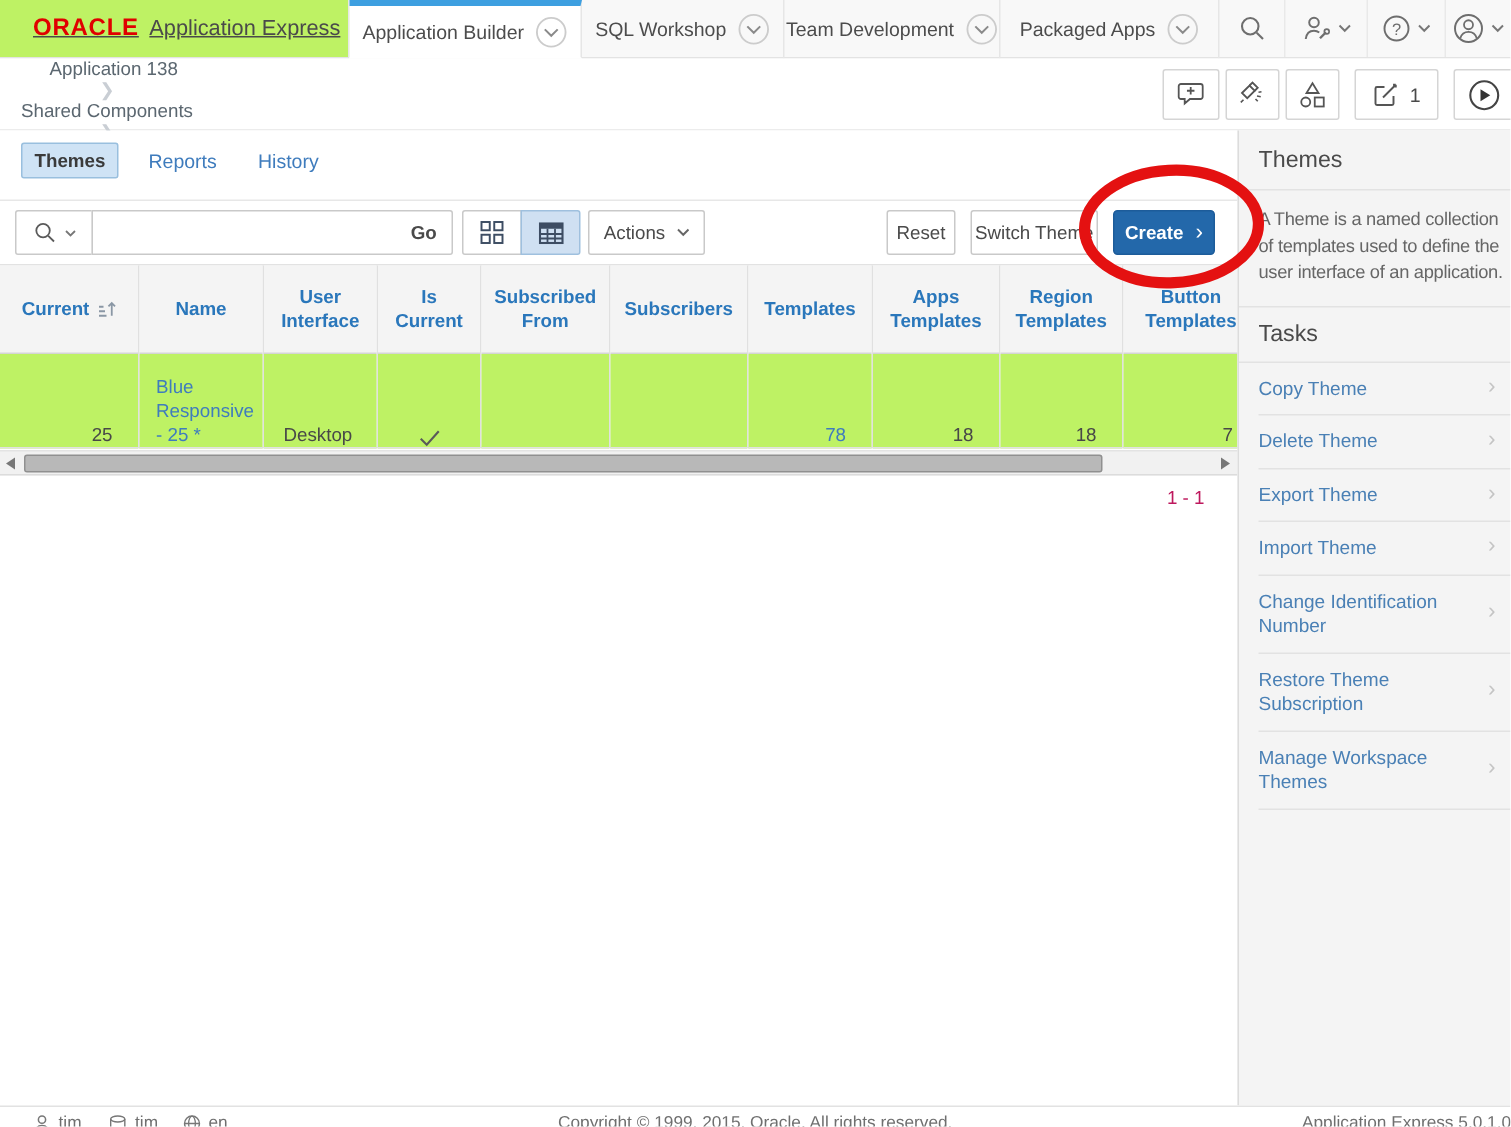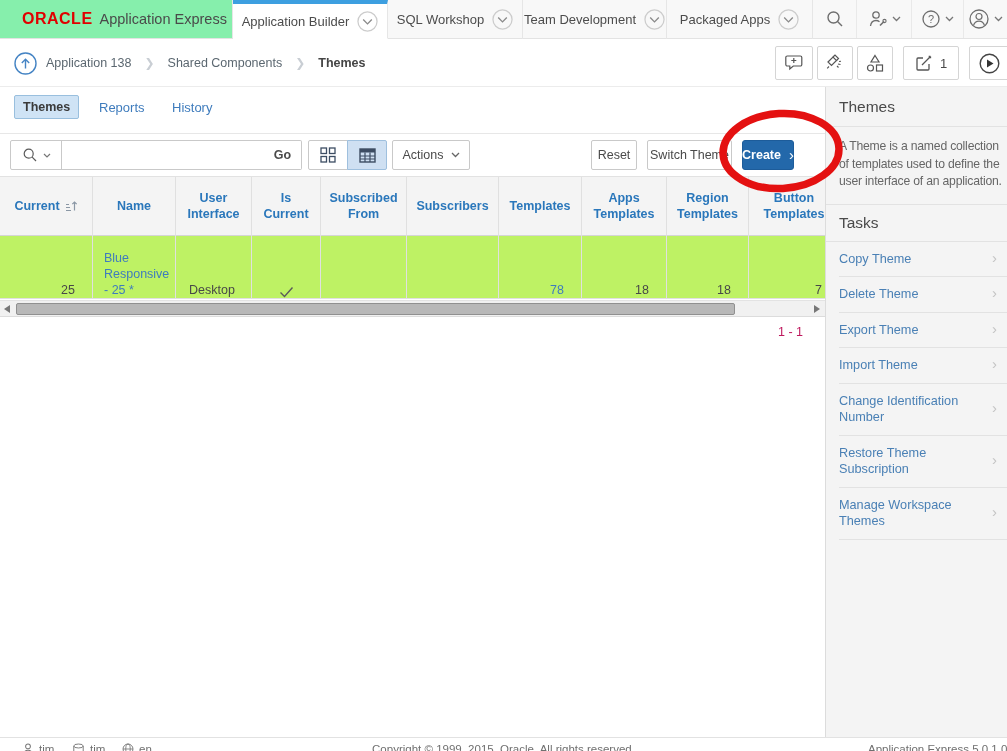--- a/index.html
+++ b/index.html
@@ -1,33 +1,33 @@
 <!DOCTYPE html>
 <html><head>
 <meta charset="utf-8">
 <style>
 * { margin:0; padding:0; box-sizing:border-box; }
 html,body { width:1007px; height:751px; overflow:hidden; }
 body { font-family:"Liberation Sans",sans-serif; background:#fff; position:relative; color:#4a4a4a; }
 
 
 .topbar { position:absolute; left:0; top:0; width:1007px; height:39px; background:#f8f8f8; border-bottom:1px solid #e3e3e3; display:flex; }
-.logo { width:233px; height:38px; background:#86efac; border-right:1px solid #e6e6e6; display:flex; align-items:center; padding-left:22px; flex:none; }
+.logo { width:233px; height:38px; background:#bef264; border-right:1px solid #e6e6e6; display:flex; align-items:center; padding-left:22px; flex:none;text-decoration:underline; }
 .logo .brand { color:#e00000; font-weight:bold; font-size:16px; letter-spacing:0.5px; }
 .logo .prod { color:#4a4a4a; font-size:14.5px; margin-left:7px; }
 .top-tab { height:39px; display:flex; align-items:center; justify-content:center; font-size:13px; color:#4c4c4c; border-right:1px solid #e6e6e6; gap:8px; flex:none; }
 .top-tab.active { background:#fff; border-top:4px solid #3d9fe0; height:39px; margin-bottom:-1px; border-bottom:1px solid #fff; }
 .chev-circle { width:21px; height:21px; }
 .top-icons { flex:1; display:flex; align-items:stretch; }
 .top-icon-item { display:flex; align-items:center; justify-content:center; gap:4px; border-right:1px solid #e9e9e9; }
 .top-icon-item:last-child { border-right:none; }
 
 
 .crumb-bar { position:absolute; left:0; top:39px; width:1007px; height:48px; background:#fff; border-bottom:1px solid #ececec; }
-.crumbs { position:absolute; left:14px; top:0; height:48px; display:flex; align-items:center; font-size:12.5px; color:#5b6770; }
+.crumbs { position:absolute; left:14px; top:0; height:48px; display:flex; align-items:center; font-size:12.5px; color:#5b6770;flex-direction:column; }
 .crumbs .sep { color:#c9ced4; margin:0 13px; font-size:12px; }
 .crumbs .last { font-weight:bold; color:#454545; }
 .crumbs .crumb-label { margin-left:9px; }
 .crumb-btns { position:absolute; left:775px; top:46px; display:flex; z-index:5; }
 .cbtn { height:34px; border:1px solid #d5d5d5; border-radius:2px; background:#fff; display:flex; align-items:center; justify-content:center; }
 .cbtn + .cbtn { margin-left:4px; }
 
 
 .main { position:absolute; left:0; top:87px; width:825px; height:650px; background:#fff; overflow:hidden; }
 .sidebar { position:absolute; left:825px; top:87px; width:182px; height:650px; background:#f4f4f4; border-left:1px solid #dcdcdc; }
@@ -42,21 +42,21 @@
 .toolbar { position:absolute; left:0; top:46px; width:825px; height:44px; border-top:1px solid #e7e7e7; border-bottom:1px solid #e2e2e2; background:#fff; }
 .tb { position:absolute; top:6px; height:30px; display:flex; align-items:center; justify-content:center; font-size:12.5px; color:#4a4a4a; background:#fff; border:1px solid #c9c9c9; }
 .search-btn { left:10px; width:52px; border-radius:2px 0 0 2px; gap:5px; }
 .search-input { left:61px; width:204px; border-radius:0; padding:0 8px; font-size:12.5px; color:#333; }
 .go-btn { left:264px; width:38px; border-left:none; border-radius:0 2px 2px 0; font-weight:bold; }
 .view-grid { left:308px; width:40px; border-radius:2px 0 0 2px; }
 .view-report { left:347px; width:40px; border-radius:0 2px 2px 0; background:#cfe0f2; border-color:#9fc0de; }
 .actions-btn { left:392px; width:78px; border-radius:2px; gap:7px; }
 .reset-btn { left:591px; width:46px; border-radius:2px; }
 .switch-btn { left:647px; width:85px; border-radius:2px; }
-.create-btn { left:742px; width:52px; background:#2368aa; border-color:#1d5c9a; border-radius:3px; color:#fff; font-weight:bold; gap:8px; }
+.create-btn { left:742px; width:68px; background:#2368aa; border-color:#1d5c9a; border-radius:3px; color:#fff; font-weight:bold; gap:8px; }
 .create-btn .chv { font-size:15px; font-weight:normal; margin-top:-2px; }
 
 
 .grid-table { position:absolute; left:0; top:90px; width:840px; display:flex; }
 .col { border-right:1px solid #e0e0e0; }
 .col:last-child { border-right:none; }
 .hcell { height:59px; background:#f4f4f4; border-bottom:1px solid #d5d5d5; display:flex; align-items:center; justify-content:center; text-align:center; color:#2a77bb; font-weight:bold; font-size:12.5px; line-height:16px; gap:5px; padding:0 10px; }
 .bcell { height:63px; border-bottom:1px solid #e0e0e0; display:flex; align-items:flex-end; font-size:12.5px; color:#484848; line-height:16px; background:#bef264; }
 .r { justify-content:flex-end; padding-right:17px; }
 .l { padding-left:11px; }

